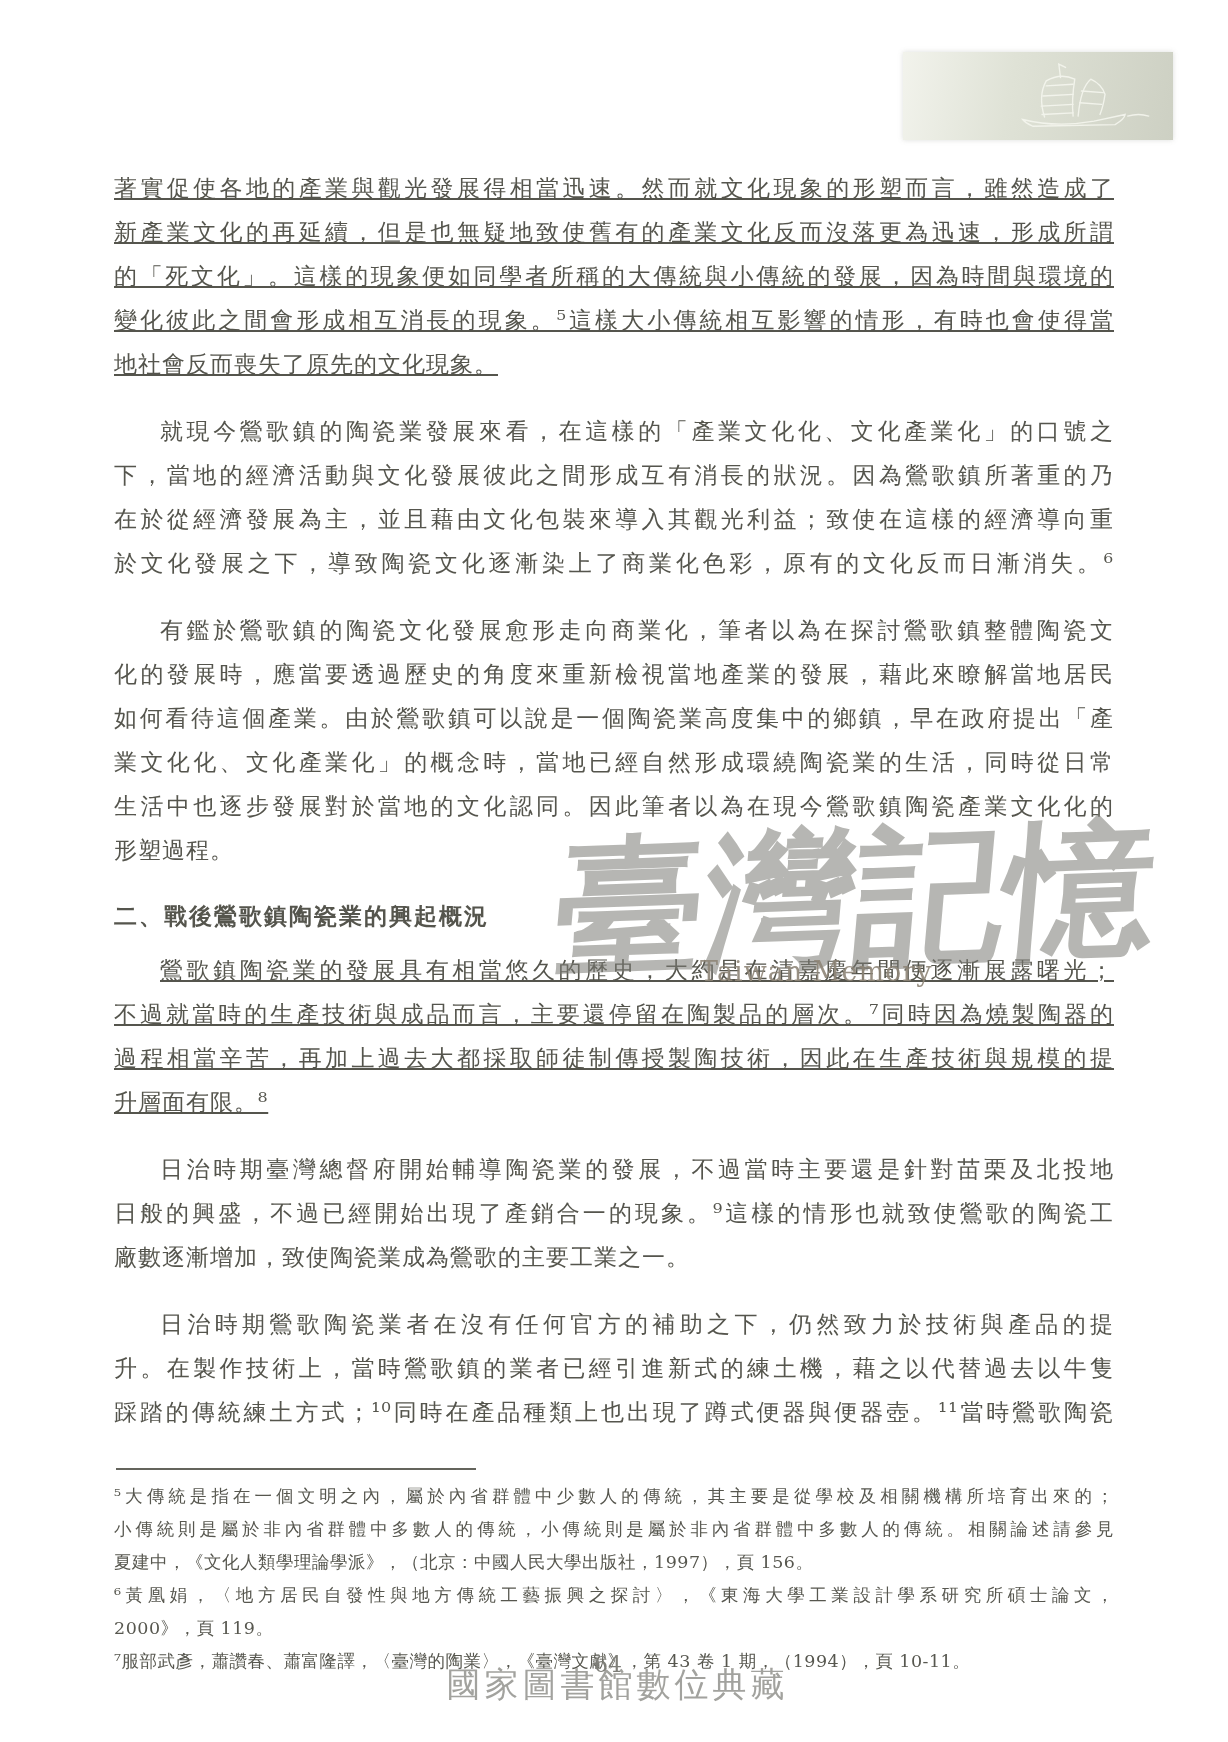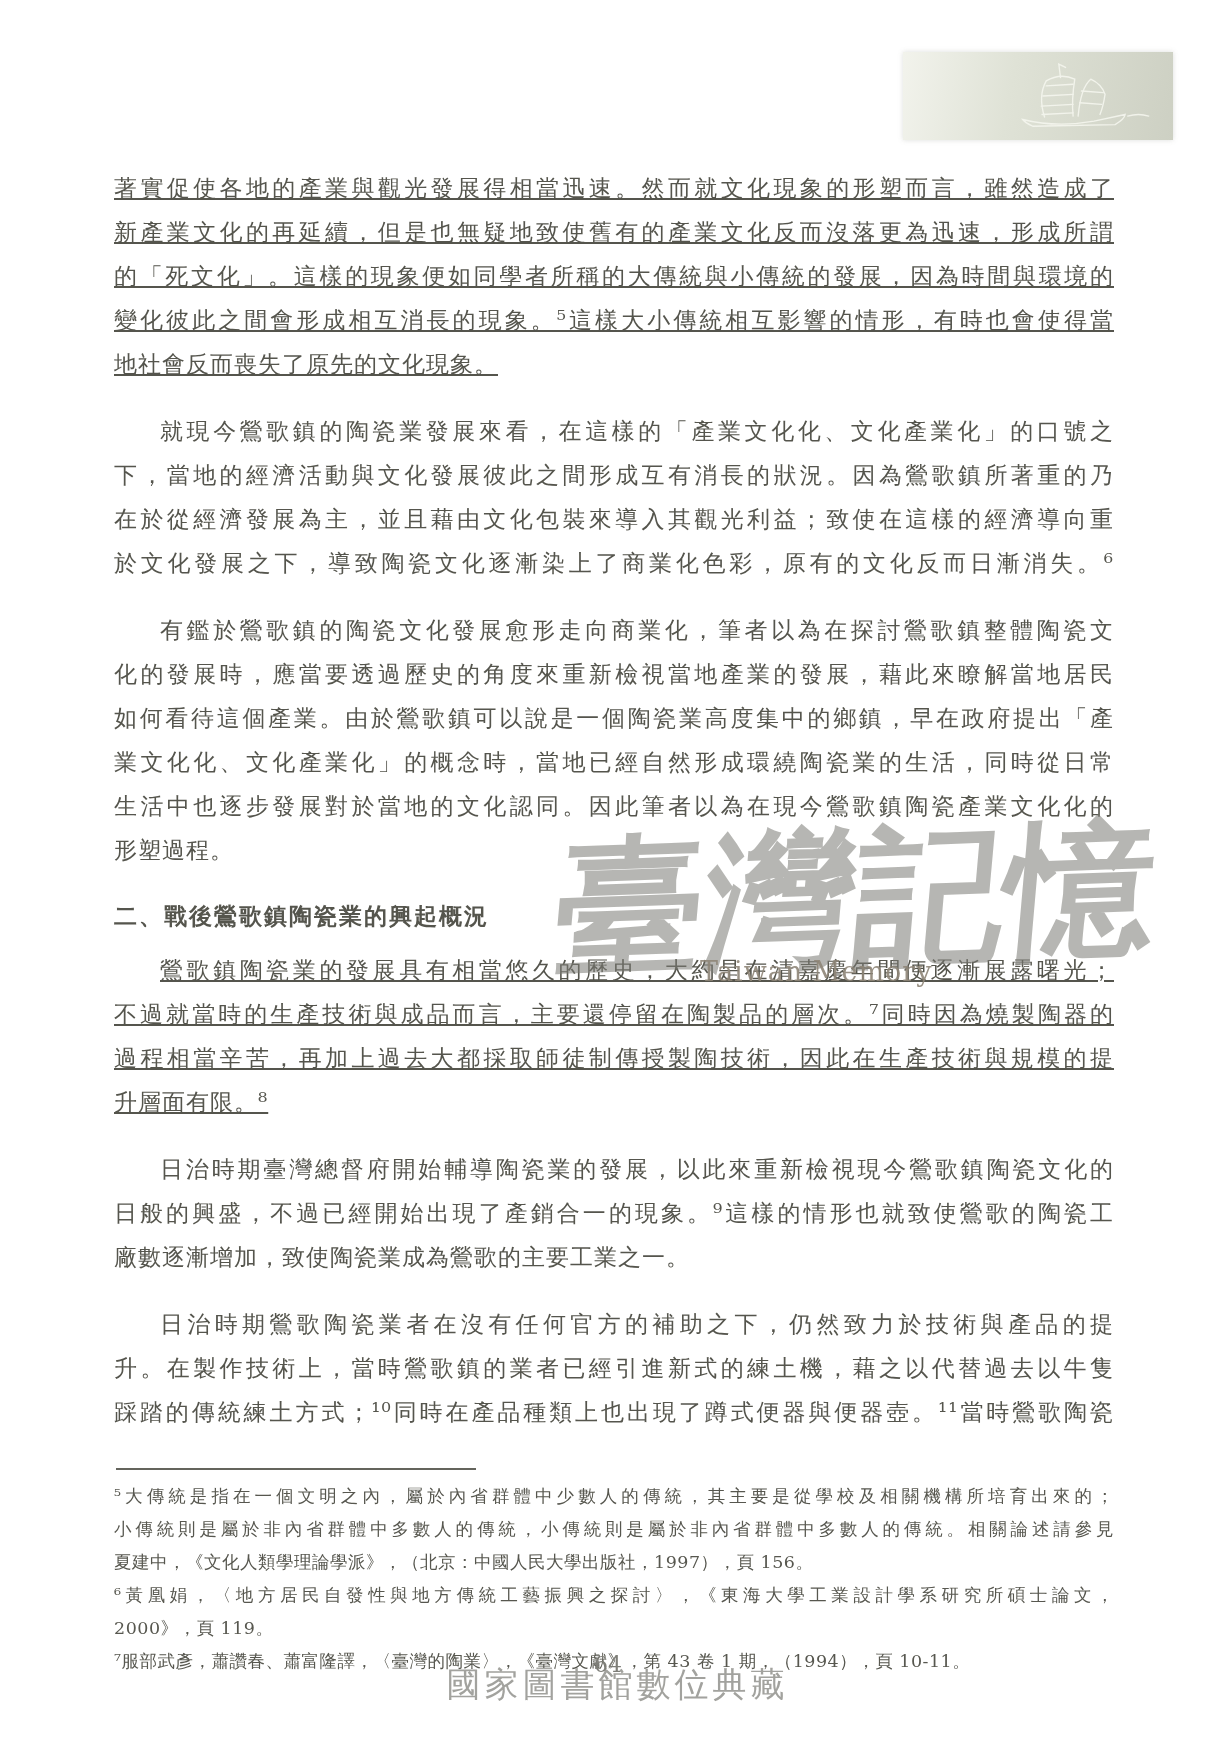--- a/index.html
+++ b/index.html
@@ -117,21 +117,21 @@
     <h2 class="heading">二、戰後鶯歌鎮陶瓷業的興起概況</h2>
 
     <p class="par first">
       <span class="ln ind" style="display:block">鶯歌鎮陶瓷業的發展具有相當悠久的歷史，大約是在清嘉慶年間便逐漸展露曙光；</span>
       <span class="ln" style="display:block">不過就當時的生產技術與成品而言，主要還停留在陶製品的層次。⁷同時因為燒製陶器的</span>
       <span class="ln" style="display:block">過程相當辛苦，再加上過去大都採取師徒制傳授製陶技術，因此在生產技術與規模的提</span>
       <span class="ln end" style="display:block">升層面有限。⁸</span>
     </p>
 
     <p class="par">
-      <span class="ln ind" style="display:block">日治時期臺灣總督府開始輔導陶瓷業的發展，以此來重新檢視現今鶯歌鎮陶瓷文化的</span>
+      <span class="ln ind" style="display:block">日治時期臺灣總督府開始輔導陶瓷業的發展，不過當時主要還是針對苗栗及北投地</span>
       <span class="ln" style="display:block">日般的興盛，不過已經開始出現了產銷合一的現象。⁹這樣的情形也就致使鶯歌的陶瓷工</span>
       <span class="ln end" style="display:block">廠數逐漸增加，致使陶瓷業成為鶯歌的主要工業之一。</span>
     </p>
 
     <p class="par">
       <span class="ln ind" style="display:block">日治時期鶯歌陶瓷業者在沒有任何官方的補助之下，仍然致力於技術與產品的提</span>
       <span class="ln" style="display:block">升。在製作技術上，當時鶯歌鎮的業者已經引進新式的練土機，藉之以代替過去以牛隻</span>
       <span class="ln" style="display:block">踩踏的傳統練土方式；¹⁰同時在產品種類上也出現了蹲式便器與便器壺。¹¹當時鶯歌陶瓷</span>
     </p>
 

